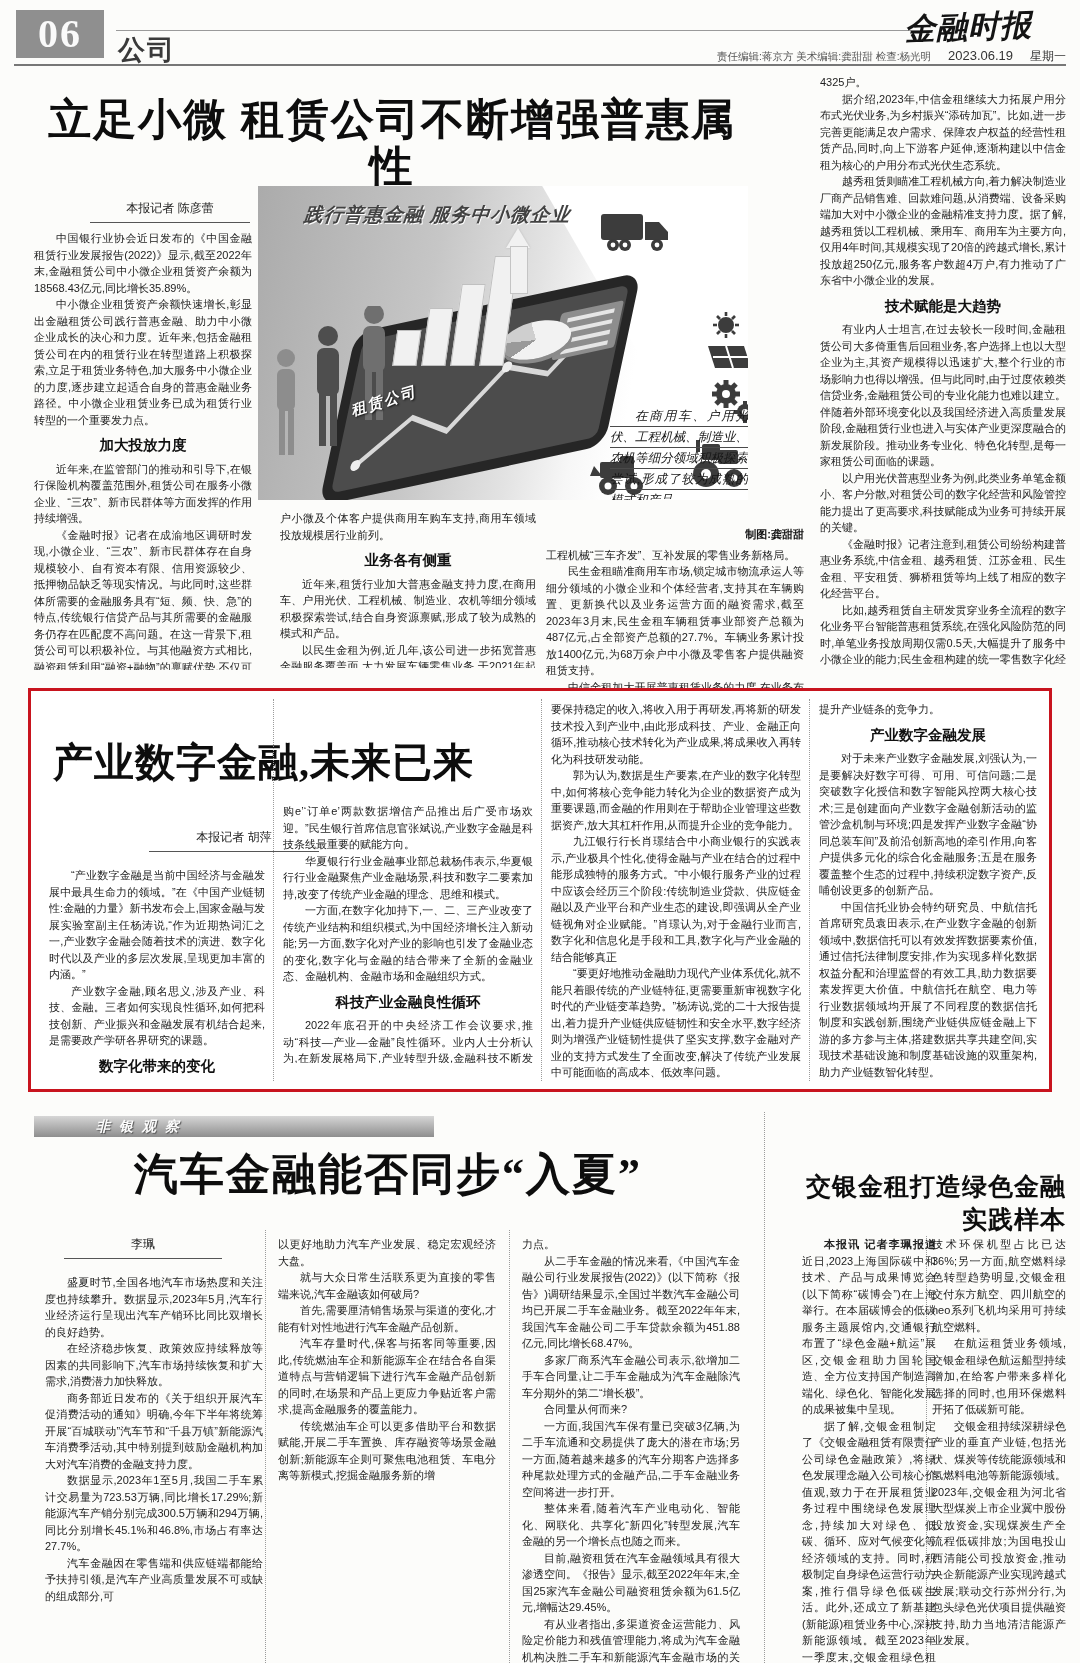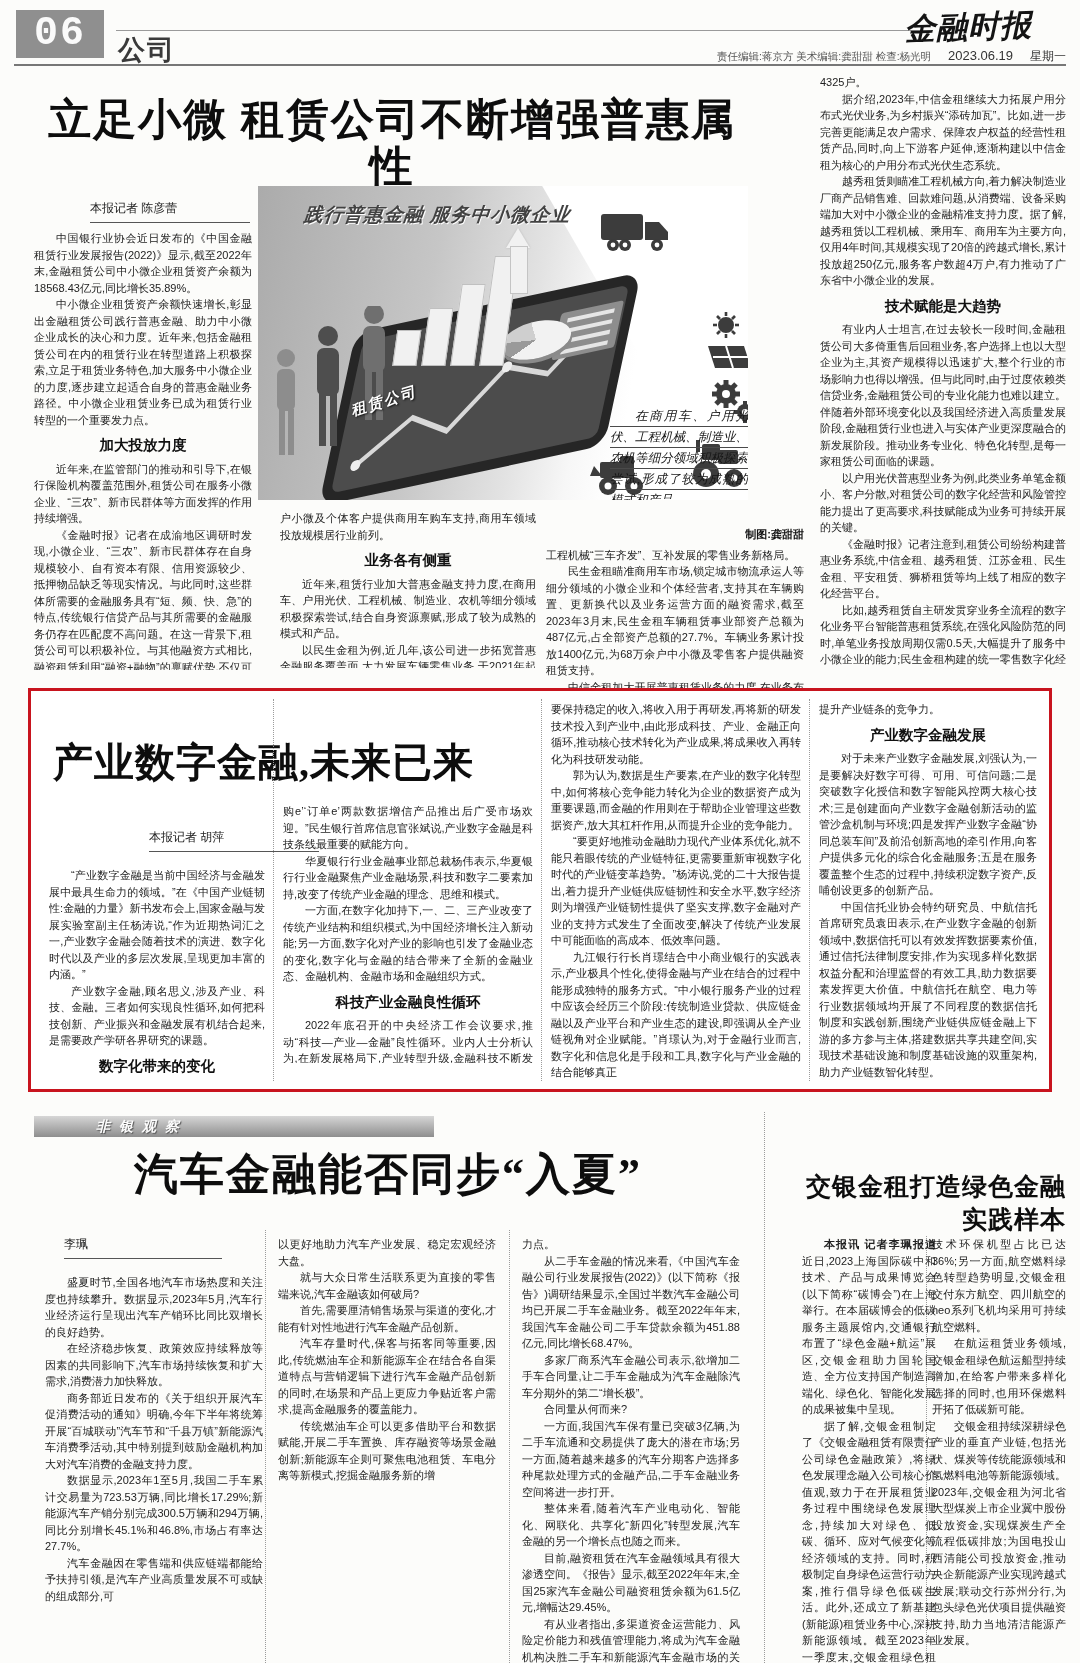--- a/index.html
+++ b/index.html
@@ -2,38 +2,38 @@
 <html><head>
 <meta charset="utf-8">
 <style>
   html,body{margin:0;padding:0;}
   body{width:1080px;height:1663px;position:relative;background:#fcfcfa;overflow:hidden;
        font-family:"Liberation Sans",sans-serif;color:#1c1c1c;}
   
   .header{position:absolute;top:8px;left:14px;width:1052px;height:58px;}
   .pagenum{position:absolute;left:2px;top:2px;width:88px;height:48px;background:#8f8f8f;
            color:#fafafa;font-size:40px;font-weight:bold;text-align:center;line-height:48px;
-           letter-spacing:2px;font-family:Liberation Mono, monospace;}
+           letter-spacing:2px;font-family:Liberation Serif, serif;}
   .section-label{position:absolute;left:104px;top:24px;font-size:27px;font-weight:bold;color:#3a3a3a;letter-spacing:2px;}
   .hline1{position:absolute;left:102px;top:22px;width:816px;border-top:1px solid #9a9a9a;}
   .masthead{position:absolute;right:2px;top:-2px;width:160px;font-size:31px;font-weight:900;
             font-style:italic;font-family:"Liberation Serif",serif;color:#141414;transform:rotate(-2deg);letter-spacing:1px;}
   .credits{position:absolute;right:0;top:40px;font-size:10.5px;color:#555;white-space:nowrap;}
   .credits .date{font-size:13px;color:#333;margin-left:14px;}
   .credits .weekday{font-size:12px;color:#333;margin-left:14px;}
   .header-rule{position:absolute;left:0;bottom:0;width:100%;border-top:2px solid #777;}
   
   .col{position:absolute;overflow:hidden;font-size:11px;line-height:16.5px;color:#222;}
   .col p{margin:0;}
   .col .p{text-indent:2em;text-align:justify;}
   .col .cont{text-indent:0;text-align:justify;}
   .col .h{font-weight:bold;text-align:center;font-size:14.5px;color:#111;margin:9px 0 7px;text-indent:0;}
   .col .cap{text-align:right;font-weight:bold;font-size:11px;color:#111;margin-bottom:4px;}
   .headline{position:absolute;font-family:"Liberation Serif",serif;font-weight:900;color:#0d0d0d;}
-  .byline{position:absolute;text-align:left;font-size:12px;color:#222;border-bottom:1px solid #555;padding-bottom:5px;}
+  .byline{position:absolute;text-align:center;font-size:12px;color:#222;border-bottom:1px solid #555;padding-bottom:5px;}
   .vdot{position:absolute;border-left:1px dotted #9b9b9b;}
   
   .art-top{position:absolute;top:70px;left:34px;width:1032px;height:600px;}
   .art-top .headline{left:0;top:26px;width:716px;text-align:center;font-size:43px;line-height:1.1;letter-spacing:2px;}
   .art-top .byline{left:56px;top:130px;width:160px;}
   
   .figure{position:absolute;left:224px;top:116px;width:490px;height:314px;overflow:hidden;background:#fff;}
   .fig-bg{position:absolute;inset:0;background:linear-gradient(100deg,#ababab 0%,#c6c6c6 35%,#e3e3e3 55%,#f7f7f7 66%,#ffffff 75%);
           clip-path:polygon(0 0,58% 0,95% 100%,0 100%);}
   .fig-slogan{position:absolute;left:46px;top:16px;font-size:19px;font-weight:900;font-style:italic;
@@ -281,22 +281,22 @@
   <div class="col fcol2">
       <p class="cont">购e’‘订单e’两款数据增信产品推出后广受市场欢迎。”民生银行首席信息官张斌说,产业数字金融是科技条线最重要的赋能方向。</p>
       <p class="p">华夏银行行业金融事业部总裁杨伟表示,华夏银行行业金融聚焦产业金融场景,科技和数字二要素加持,改变了传统产业金融的理念、思维和模式。</p>
       <p class="p">一方面,在数字化加持下,一、二、三产业改变了传统产业结构和组织模式,为中国经济增长注入新动能;另一方面,数字化对产业的影响也引发了金融业态的变化,数字化与金融的结合带来了全新的金融业态、金融机构、金融市场和金融组织方式。</p>
       <p class="h">科技产业金融良性循环</p>
       <p class="p">2022年底召开的中央经济工作会议要求,推动“科技—产业—金融”良性循环。业内人士分析认为,在新发展格局下,产业转型升级,金融科技不断发展,传统供应链金融模式改变,期待能够通过加强产学研资的深度融合,使科技成果能够及时产业化,发挥金融对科技创新的支持作用,从而把科技创新、产业振兴和金融发展有机结合起来。</p>
     </div>
   <div class="col fcol3">
       <p class="cont">要保持稳定的收入,将收入用于再研发,再将新的研发技术投入到产业中,由此形成科技、产业、金融正向循环,推动核心技术转化为产业成果,将成果收入再转化为科技研发动能。</p>
       <p class="p">郭为认为,数据是生产要素,在产业的数字化转型中,如何将核心竞争能力转化为企业的数据资产成为重要课题,而金融的作用则在于帮助企业管理这些数据资产,放大其杠杆作用,从而提升企业的竞争能力。</p>
+      <p class="p">九江银行行长肖璟结合中小商业银行的实践表示,产业极具个性化,使得金融与产业在结合的过程中能形成独特的服务方式。“中小银行服务产业的过程中应该会经历三个阶段:传统制造业贷款、供应链金融以及产业平台和产业生态的建设,即强调从全产业链视角对企业赋能。”肖璟认为,对于金融行业而言,数字化和信息化是手段和工具,数字化与产业金融的结合能够真正</p>
       <p class="p">“要更好地推动金融助力现代产业体系优化,就不能只着眼传统的产业链特征,更需要重新审视数字化时代的产业链变革趋势。”杨涛说,党的二十大报告提出,着力提升产业链供应链韧性和安全水平,数字经济则为增强产业链韧性提供了坚实支撑,数字金融对产业的支持方式发生了全面改变,解决了传统产业发展中可能面临的高成本、低效率问题。</p>
-      <p class="p">九江银行行长肖璟结合中小商业银行的实践表示,产业极具个性化,使得金融与产业在结合的过程中能形成独特的服务方式。“中小银行服务产业的过程中应该会经历三个阶段:传统制造业贷款、供应链金融以及产业平台和产业生态的建设,即强调从全产业链视角对企业赋能。”肖璟认为,对于金融行业而言,数字化和信息化是手段和工具,数字化与产业金融的结合能够真正</p>
     </div>
   <div class="col fcol4">
       <p class="cont">提升产业链条的竞争力。</p>
       <p class="h">产业数字金融发展</p>
       <p class="p">对于未来产业数字金融发展,刘强认为,一是要解决好数字可得、可用、可信问题;二是突破数字化授信和数字智能风控两大核心技术;三是创建面向产业数字金融创新活动的监管沙盒机制与环境;四是发挥产业数字金融“协同总装车间”及前沿创新高地的牵引作用,向客户提供多元化的综合化金融服务;五是在服务覆盖整个生态的过程中,持续积淀数字资产,反哺创设更多的创新产品。</p>
       <p class="p">中国信托业协会特约研究员、中航信托首席研究员袁田表示,在产业数字金融的创新领域中,数据信托可以有效发挥数据要素价值,通过信托法律制度安排,作为实现多样化数据权益分配和治理监督的有效工具,助力数据要素发挥更大价值。中航信托在航空、电力等行业数据领域均开展了不同程度的数据信托制度和实践创新,围绕产业链供应链金融上下游的多方参与主体,搭建数据共享共建空间,实现技术基础设施和制度基础设施的双重架构,助力产业链数智化转型。</p>
     </div>
 </div>
 
 <div class="bottom">

